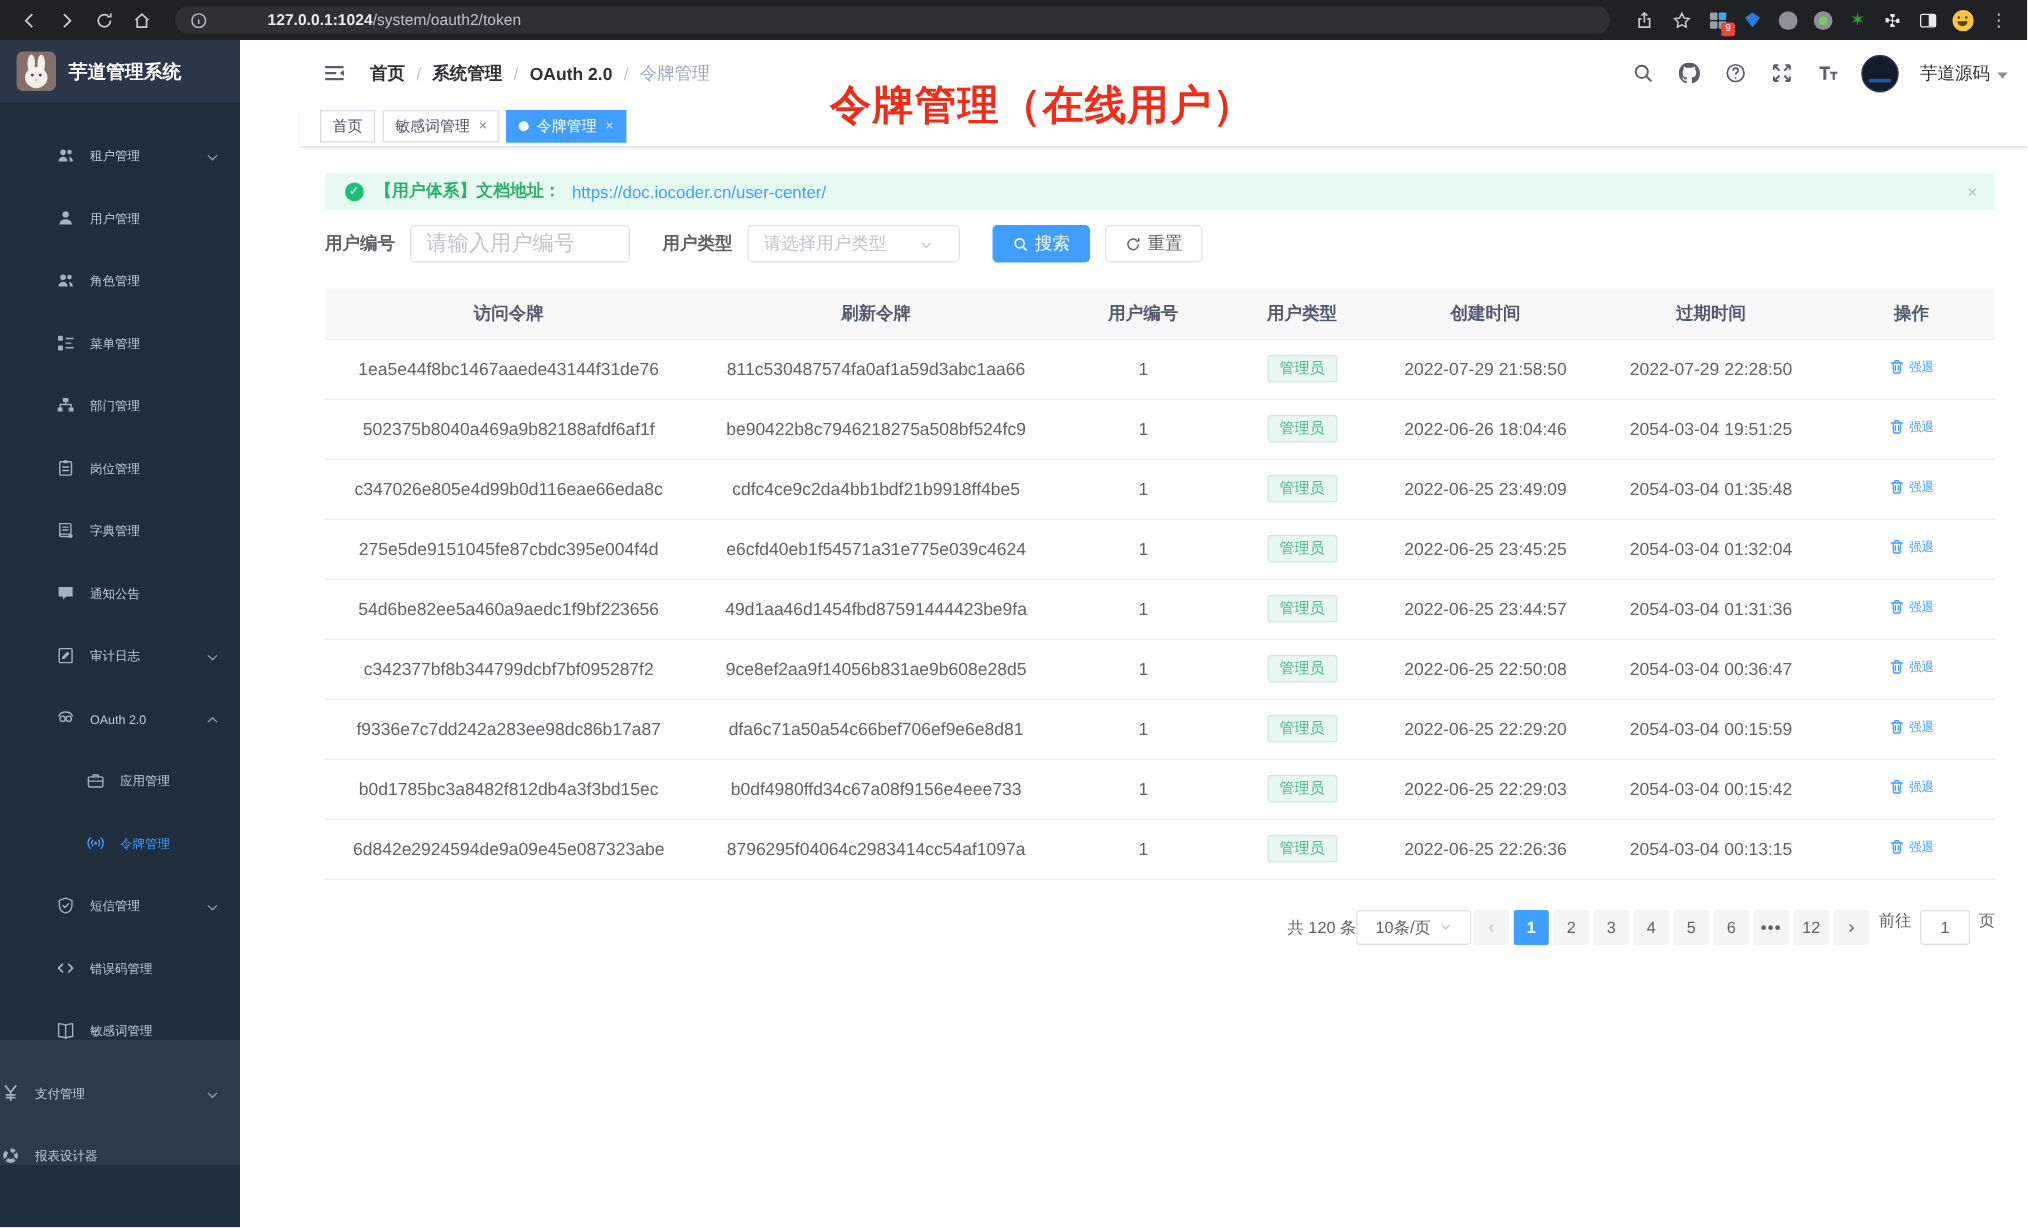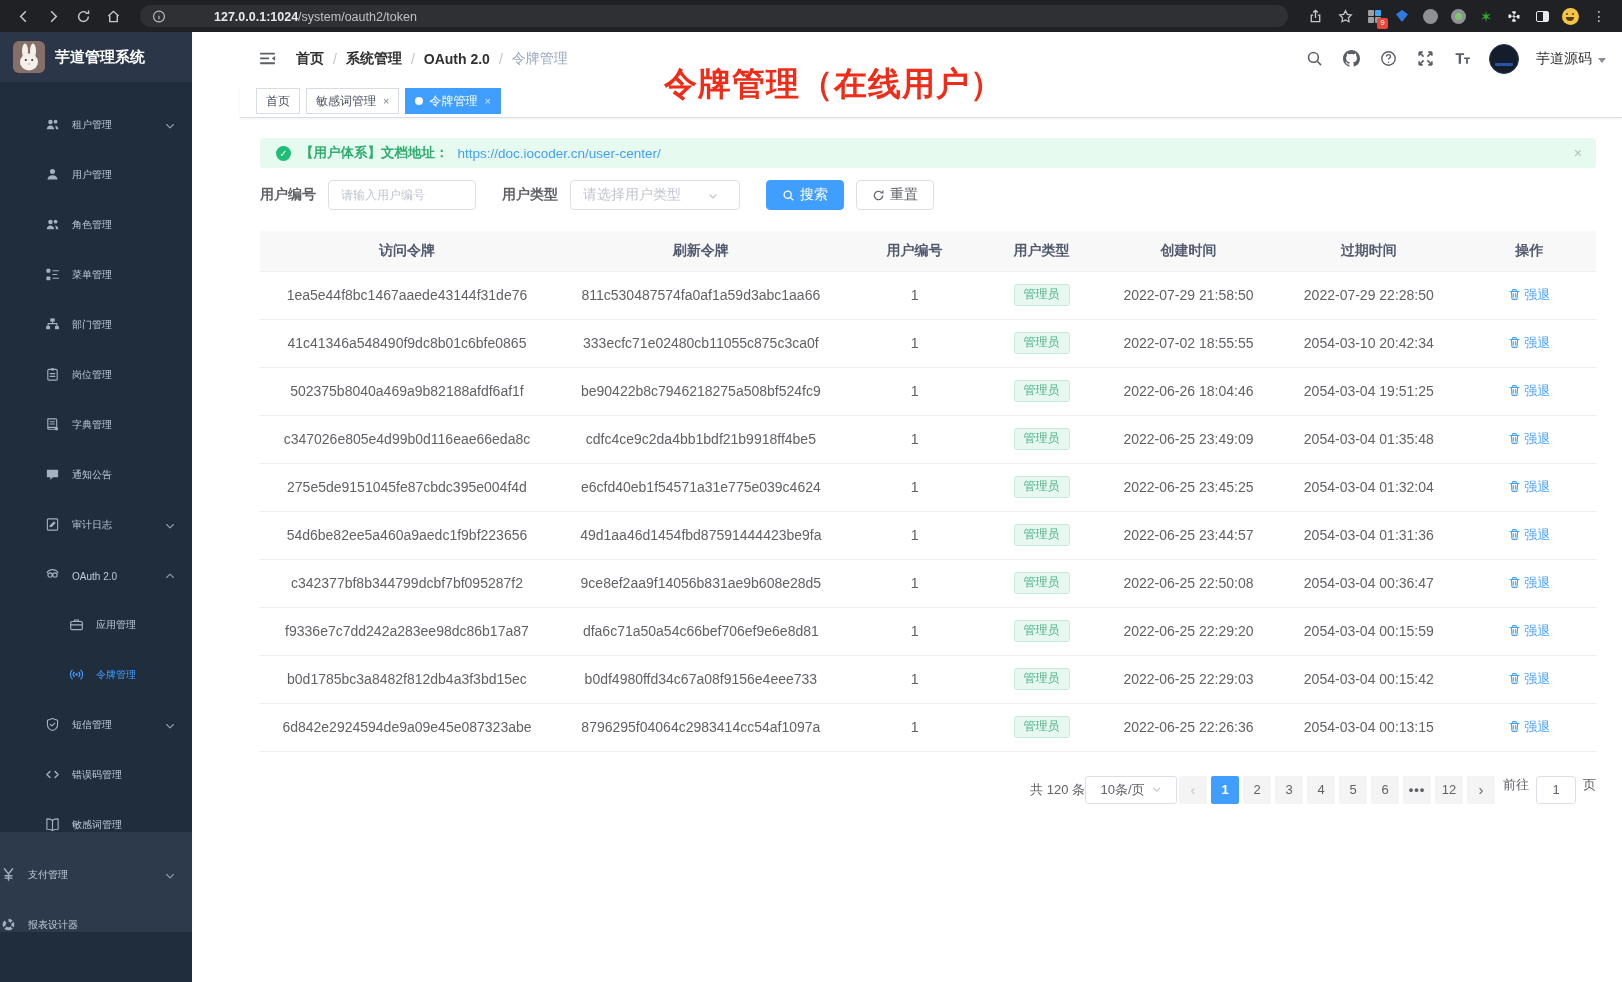--- a/index.html
+++ b/index.html
@@ -81,38 +81,38 @@
   
   .alert{width:1336px;height:30px;background:#e7faf0;border-radius:3px;display:flex;align-items:center;gap:9px;padding:0 16px;position:relative;margin-bottom:11px;}
   .alert-check{width:15px;height:15px;border-radius:50%;background:var(--success);color:#fff;font-size:10px;display:flex;align-items:center;justify-content:center;flex:0 0 auto;}
   .alert-text{color:#2fae70;font-size:13.5px;font-weight:bold;}
   .alert-link{color:var(--primary);font-size:13.5px;text-decoration:none;}
   .alert-close{position:absolute;right:14px;color:#a8c4b4;font-size:14px;cursor:pointer;}
 
   
   .filter-row{display:flex;align-items:center;margin:6px 0 0;height:32px;}
   .f-label{font-size:14px;font-weight:bold;color:#606266;margin-right:12px;white-space:nowrap;}
-  .f-input{width:148px;height:30px;border:1px solid #dcdfe6;border-radius:4px;padding:0 12px;font-size:12px;color:#606266;outline:none;font-family:inherit;}
+  .f-input{width:176px;height:30px;border:1px solid #dcdfe6;border-radius:4px;padding:0 12px;font-size:17px;color:#606266;outline:none;font-family:inherit;}
   .f-input::placeholder{color:#c0c4cc;}
   .f-group{display:flex;align-items:center;}
   .f-group + .f-group{margin-left:26px;}
   .f-select{width:170px;height:30px;border:1px solid #dcdfe6;border-radius:4px;padding:0 20px 0 12px;font-size:14px;color:#c0c4cc;display:flex;align-items:center;justify-content:space-between;cursor:pointer;background:#fff;}
   .f-select .sel-chev{width:12px;height:12px;color:#c0c4cc;}
   .f-select .sel-chev svg{width:12px;height:12px;}
   .btn{height:30px;border-radius:4px;font-size:14px;display:inline-flex;align-items:center;gap:5px;padding:0 15px;cursor:pointer;border:1px solid transparent;font-family:inherit;}
   .btn svg{width:13px;height:13px;}
   .btn-primary{background:var(--primary);border-color:var(--primary);color:#fff;margin-left:26px;}
   .btn-plain{background:#fff;border-color:#dcdfe6;color:#606266;margin-left:12px;}
 
   
   .data-table{width:1336px;border-collapse:collapse;margin-top:20px;table-layout:fixed;}
   .data-table th{height:40px;background:#f8f8f9;color:#515a6e;font-size:14px;font-weight:bold;border-bottom:1px solid #ebeef5;text-align:center;}
   .data-table td{height:48px;color:#606266;font-size:14px;border-bottom:1px solid #ebeef5;text-align:center;white-space:nowrap;overflow:hidden;}
   .tag-success{display:inline-block;background:#e8f8f0;border:1px solid #c7ecd9;color:#4bb38a;border-radius:3px;padding:3px 9px;font-size:12px;line-height:1.1;}
-  .action-link{color:var(--primary);font-size:13px;display:inline-flex;align-items:center;gap:3px;cursor:pointer;text-decoration:none;}
+  .action-link{color:var(--primary);font-size:10px;display:inline-flex;align-items:center;gap:3px;cursor:pointer;text-decoration:none;}
   .action-link svg{width:13px;height:13px;}
 
   
   .pagination{width:1336px;margin-top:24px;display:flex;align-items:center;justify-content:flex-end;font-size:13px;color:#606266;}
   .pg-size{width:92px;height:28px;border:1px solid #dcdfe6;border-radius:3px;display:flex;align-items:center;justify-content:center;gap:6px;cursor:pointer;color:#606266;background:#fff;}
   .pg-size svg{width:11px;height:11px;color:#c0c4cc;}
   .pg-btn{min-width:28px;height:28px;background:#f4f4f5;border:none;border-radius:2px;color:#606266;font-size:13px;display:inline-flex;align-items:center;justify-content:center;cursor:pointer;margin:0 2px;font-family:inherit;padding:0 5px;}
   .pg-btn.arrow{font-size:15px;}
   .pg-btn.disabled{color:#c0c4cc;cursor:default;}
   .pg-btn.active{background:var(--primary);color:#fff;font-weight:bold;}
@@ -546,34 +546,20 @@
                 <td>2022-07-29 21:58:50</td>
                 <td>2022-07-29 22:28:50</td>
                 <td><a class="action-link">
                     <svg viewBox="0 0 16 16" fill="none" stroke="currentColor" stroke-width="1.2" stroke-linecap="round" stroke-linejoin="round">
                       <path d="M2.5 4.2h11M5.8 4.2V2.9c0-.5.4-.9.9-.9h2.6c.5 0 .9.4.9.9v1.3M4.2 4.2l.6 8.8c0 .6.5 1 1 1h4.4c.5 0 1-.4 1-1l.6-8.8M6.5 6.8v4.4M9.5 6.8v4.4" stroke-width="1.3"></path>
                     </svg>
                     <span>强退</span>
                   </a></td>
               </tr>
               <tr>
-                <td>41c41346a548490f9dc8b01c6bfe0865</td>
-                <td>333ecfc71e02480cb11055c875c3ca0f</td>
-                <td>1</td>
-                <td><span class="tag-success">管理员</span></td>
-                <td>2022-07-02 18:55:55</td>
-                <td>2054-03-10 20:42:34</td>
-                <td><a class="action-link">
-                    <svg viewBox="0 0 16 16" fill="none" stroke="currentColor" stroke-width="1.2" stroke-linecap="round" stroke-linejoin="round">
-                      <path d="M2.5 4.2h11M5.8 4.2V2.9c0-.5.4-.9.9-.9h2.6c.5 0 .9.4.9.9v1.3M4.2 4.2l.6 8.8c0 .6.5 1 1 1h4.4c.5 0 1-.4 1-1l.6-8.8M6.5 6.8v4.4M9.5 6.8v4.4" stroke-width="1.3"></path>
-                    </svg>
-                    <span>强退</span>
-                  </a></td>
-              </tr>
-              <tr>
                 <td>502375b8040a469a9b82188afdf6af1f</td>
                 <td>be90422b8c7946218275a508bf524fc9</td>
                 <td>1</td>
                 <td><span class="tag-success">管理员</span></td>
                 <td>2022-06-26 18:04:46</td>
                 <td>2054-03-04 19:51:25</td>
                 <td><a class="action-link">
                     <svg viewBox="0 0 16 16" fill="none" stroke="currentColor" stroke-width="1.2" stroke-linecap="round" stroke-linejoin="round">
                       <path d="M2.5 4.2h11M5.8 4.2V2.9c0-.5.4-.9.9-.9h2.6c.5 0 .9.4.9.9v1.3M4.2 4.2l.6 8.8c0 .6.5 1 1 1h4.4c.5 0 1-.4 1-1l.6-8.8M6.5 6.8v4.4M9.5 6.8v4.4" stroke-width="1.3"></path>
                     </svg>

